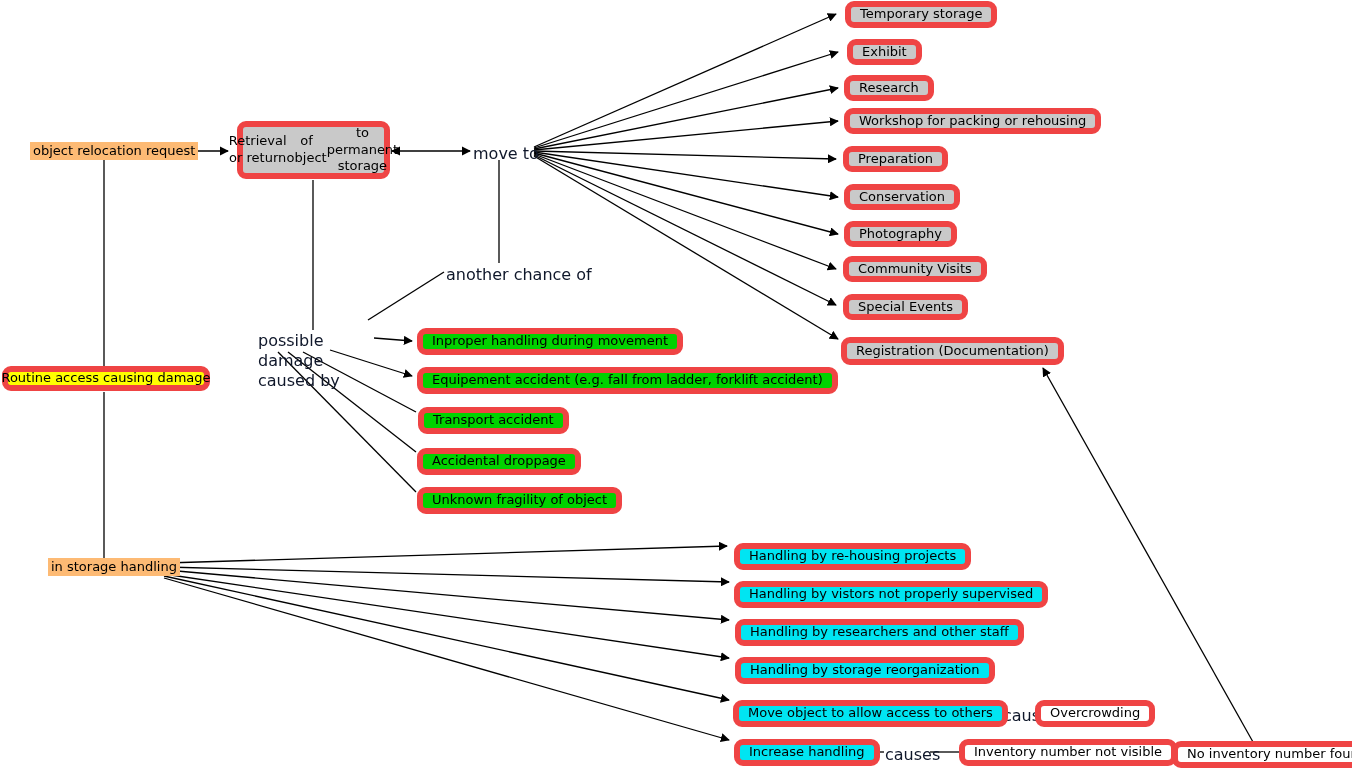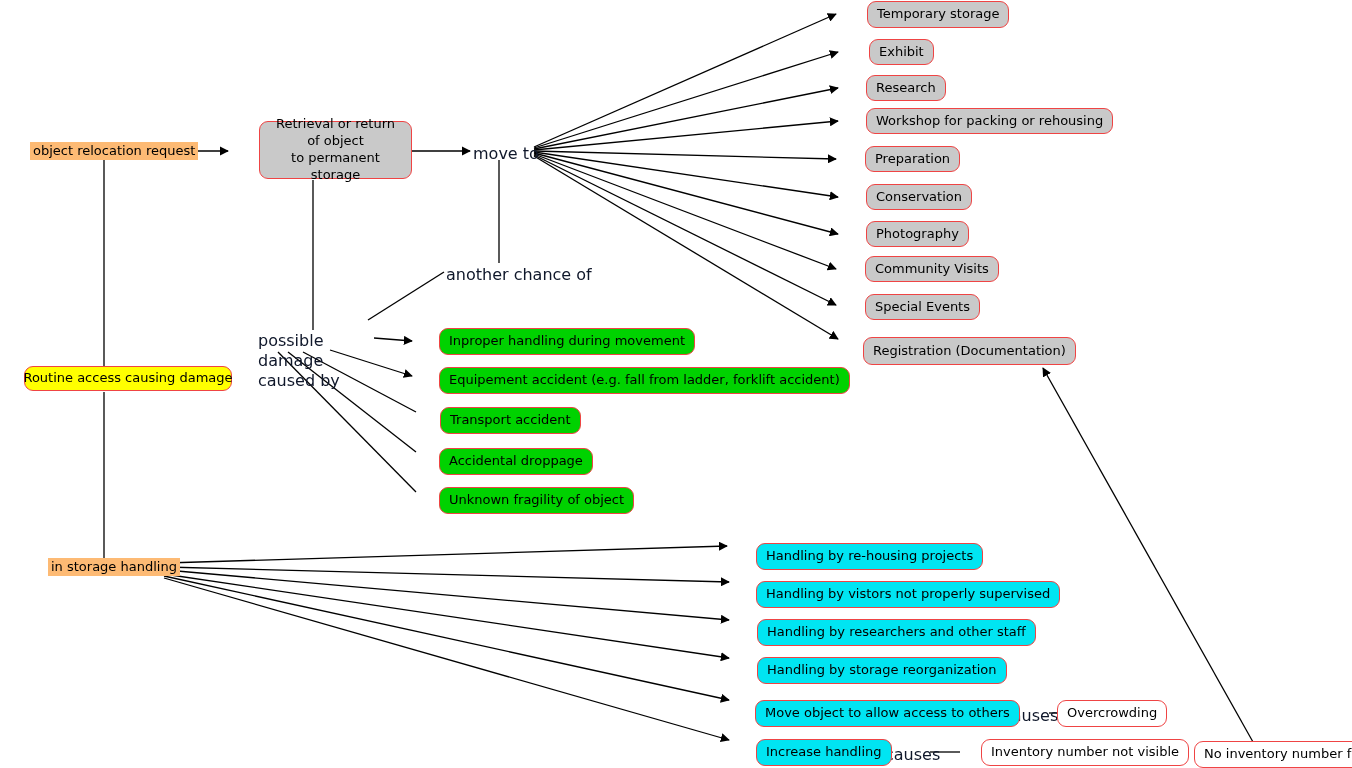--- a/index.html
+++ b/index.html
@@ -31,39 +31,38 @@
     display: flex;
     align-items: center;
     justify-content: center;
     white-space: nowrap;
     font-size: 13px;
     color: #000000;
     line-height: 1.25;
     padding: 0 9px;
   }
   .node.rounded {
-    border: 1px solid #ef4444;
+    border: 6px solid #ef4444;
     border-radius: 9px;
-    margin-left: 22px;
   }
   .node.gray   { background: #c9c9c9; }
   .node.green  { background: #00d200; }
   .node.cyan   { background: #00e5f2; }
   .node.white  { background: #ffffff; }
   .node.yellowbox { background: #ffff00; }
   .node.plainyellow {
     background: #fdba74;
     border: none;
     border-radius: 0;
     padding: 1px 3px;
   }
   .node.multiline {
     white-space: normal;
     text-align: center;
-    flex-direction: column;
+    flex-direction: row;
     line-height: 1.3;
   }
   .label {
     position: absolute;
     font-size: 16px;
     color: #0f172a;
     white-space: nowrap;
     background: transparent;
   }
   .label.two-line {

